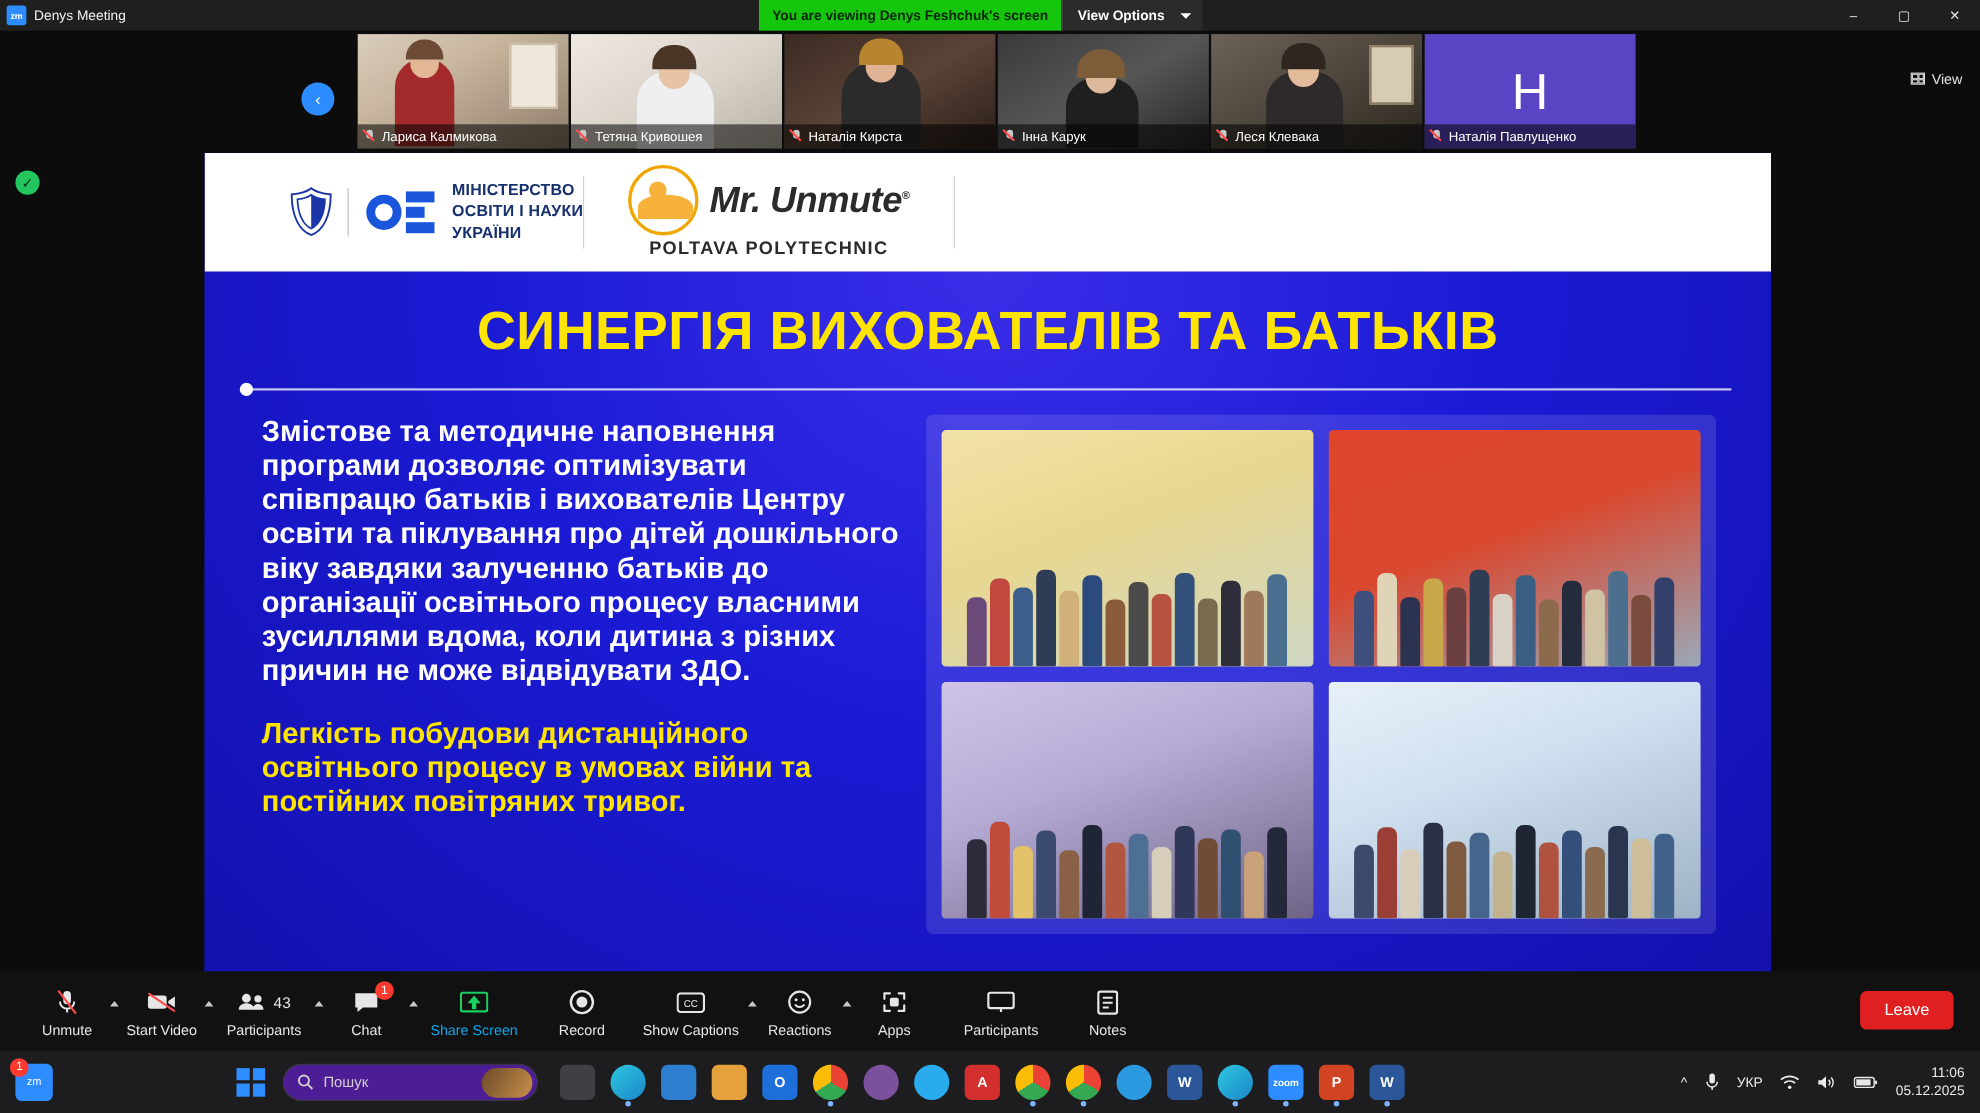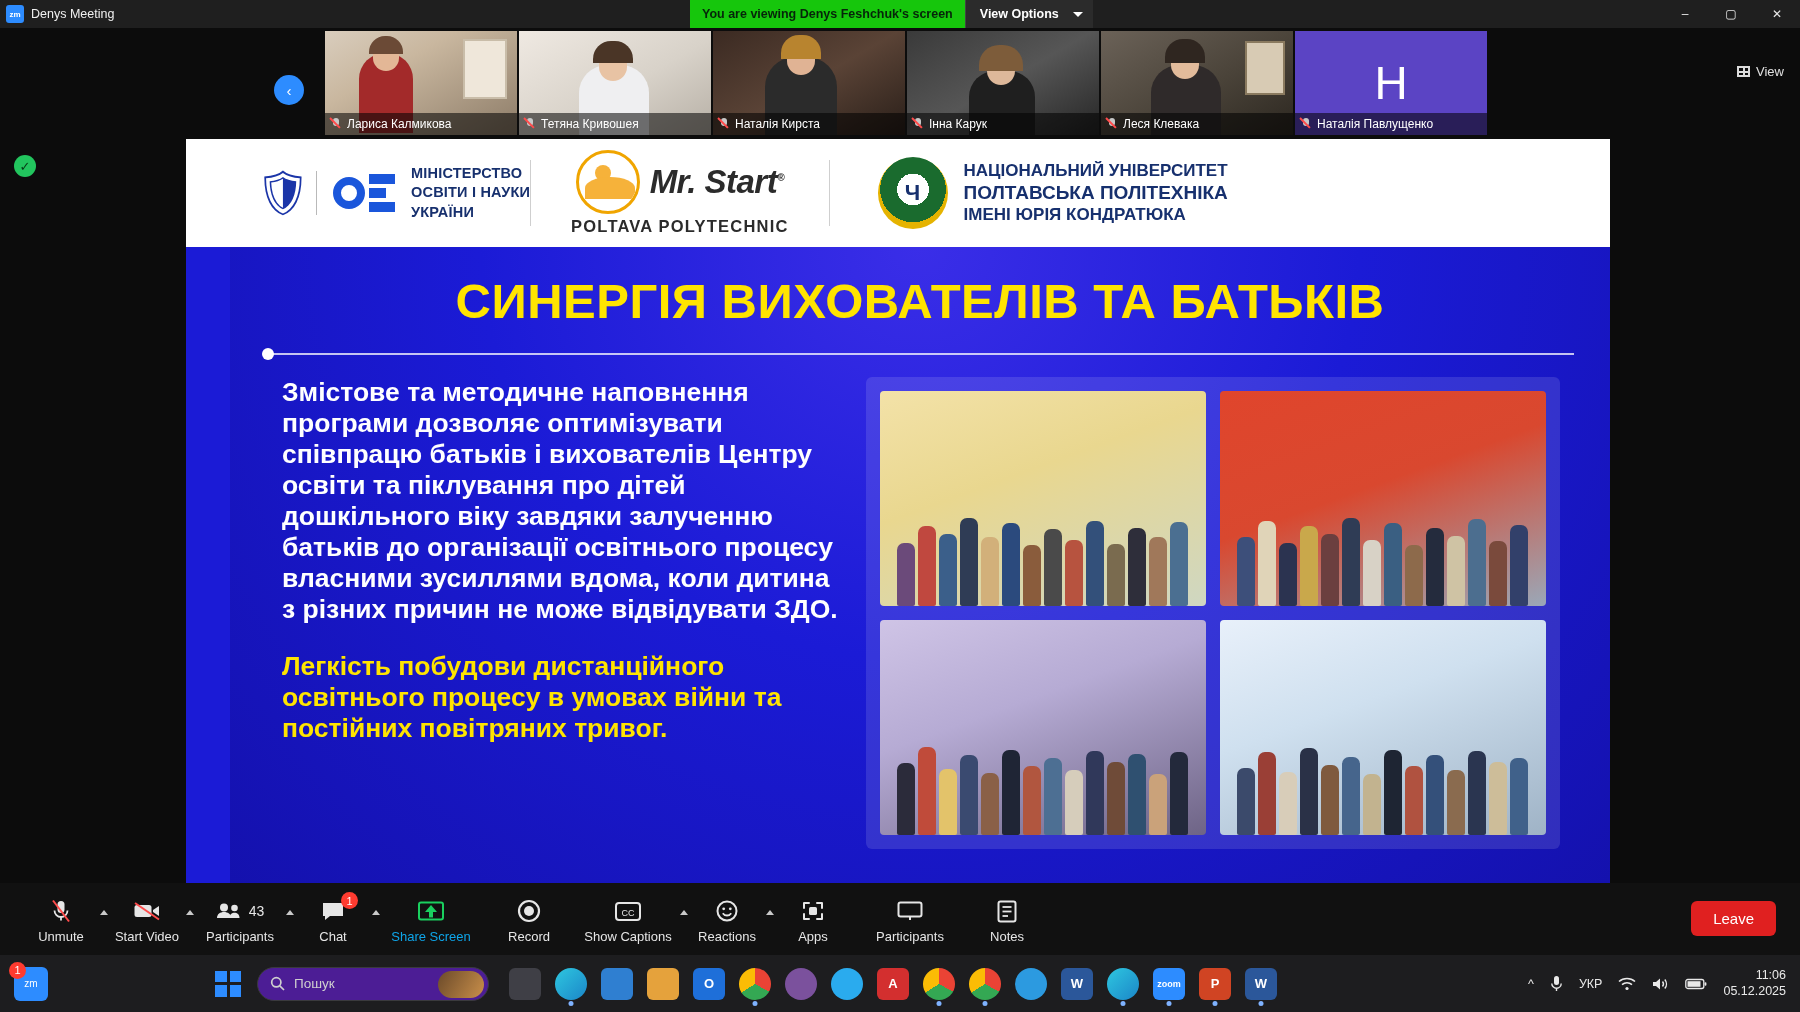--- a/index.html
+++ b/index.html
@@ -165,21 +165,20 @@
   .npu-text { color: #17306e; font-weight: bold; line-height: 1.22; }
   .npu-text .l1 { font-size: 17px; }
   .npu-text .l2 { font-size: 19px; }
   .npu-text .l3 { font-size: 17px; }
 
   .slide-body {
     position: relative; height: 646px;
     background:
       radial-gradient(ellipse at 50% 0%, #3a2ee8 0%, #1b1bd6 45%, #1411ad 100%);
     padding: 0 26px;
-    margin-left: 44px;
   }
   .slide-title {
     text-align: center; color: #ffe400; font-size: 49px; font-weight: bold;
     letter-spacing: .5px; padding-top: 26px;
   }
   .slide-rule {
     position: relative; margin: 24px 10px 0 10px; height: 2px; background: rgba(255,255,255,.75);
   }
   .slide-rule:before {
     content: ""; position: absolute; left: -4px; top: -5px; width: 12px; height: 12px;
@@ -415,36 +414,28 @@
 
       <div class="logo-sep"></div>
 
       <div class="mrleader">
         <div class="mrleader-row">
           <div class="mrleader-badge">
             <div class="bsun"></div>
               <div class="bhill"></div>
           </div>
           <div class="mrl-name">
-            <span>Mr. Start</span><span class="mrl-reg">®</span>
+            <span>Mr. Unmute</span><span class="mrl-reg">®</span>
           </div>
         </div>
         <div class="mrl-sub">POLTAVA POLYTECHNIC</div>
       </div>
 
       <div class="logo-sep"></div>
 
-      <div class="npu">
-        <div class="npu-seal"></div>
-        <div class="npu-text">
-          <div class="l1">НАЦІОНАЛЬНИЙ УНІВЕРСИТЕТ</div>
-          <div class="l2">ПОЛТАВСЬКА ПОЛІТЕХНІКА</div>
-          <div class="l3">ІМЕНІ ЮРІЯ КОНДРАТЮКА</div>
-        </div>
-      </div>
     </div>
 
     <div class="slide-body">
       <div class="slide-title">СИНЕРГІЯ ВИХОВАТЕЛІВ ТА БАТЬКІВ</div>
       <div class="slide-rule"></div>
 
       <div class="slide-cols">
         <div class="col-text">
           <div class="p-white">Змістове та методичне наповнення програми дозволяє оптимізувати співпрацю батьків і вихователів Центру освіти та піклування про дітей дошкільного віку завдяки залученню батьків до організації освітнього процесу власними зусиллями вдома, коли дитина з різних причин не може відвідувати ЗДО.</div>
           <div class="p-yellow">Легкість побудови дистанційного освітнього процесу в умовах війни та постійних повітряних тривог.</div>

